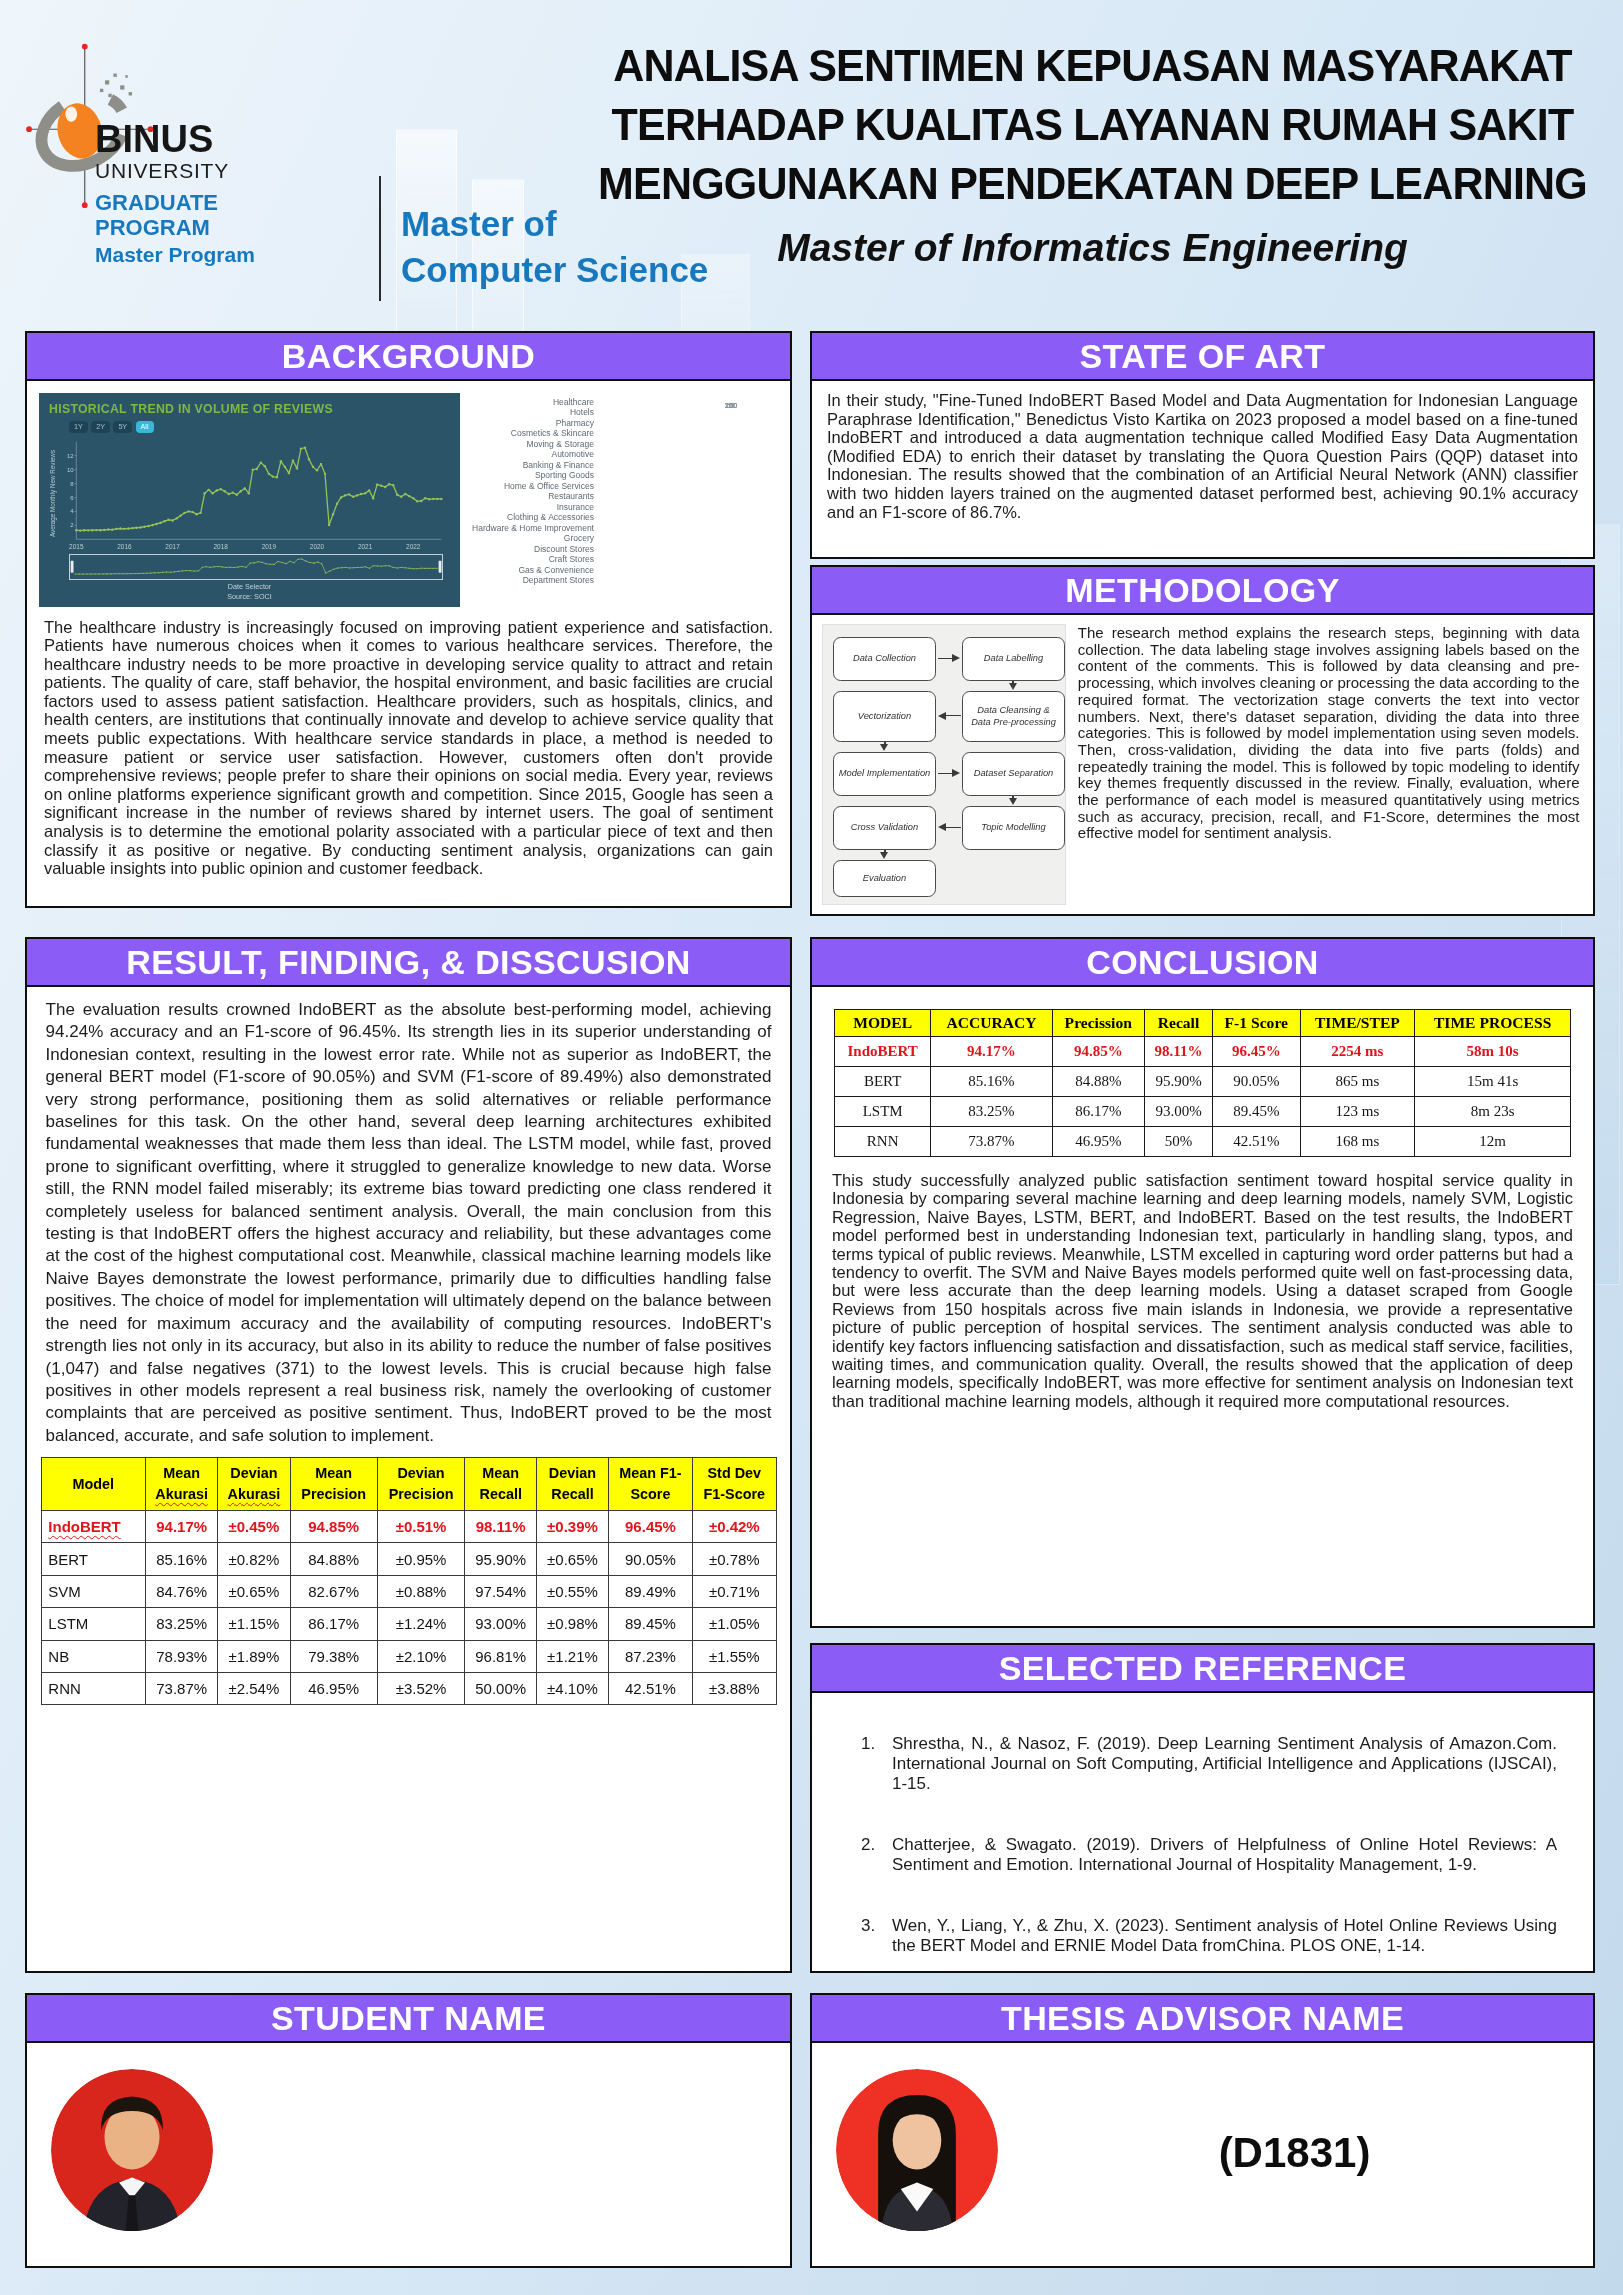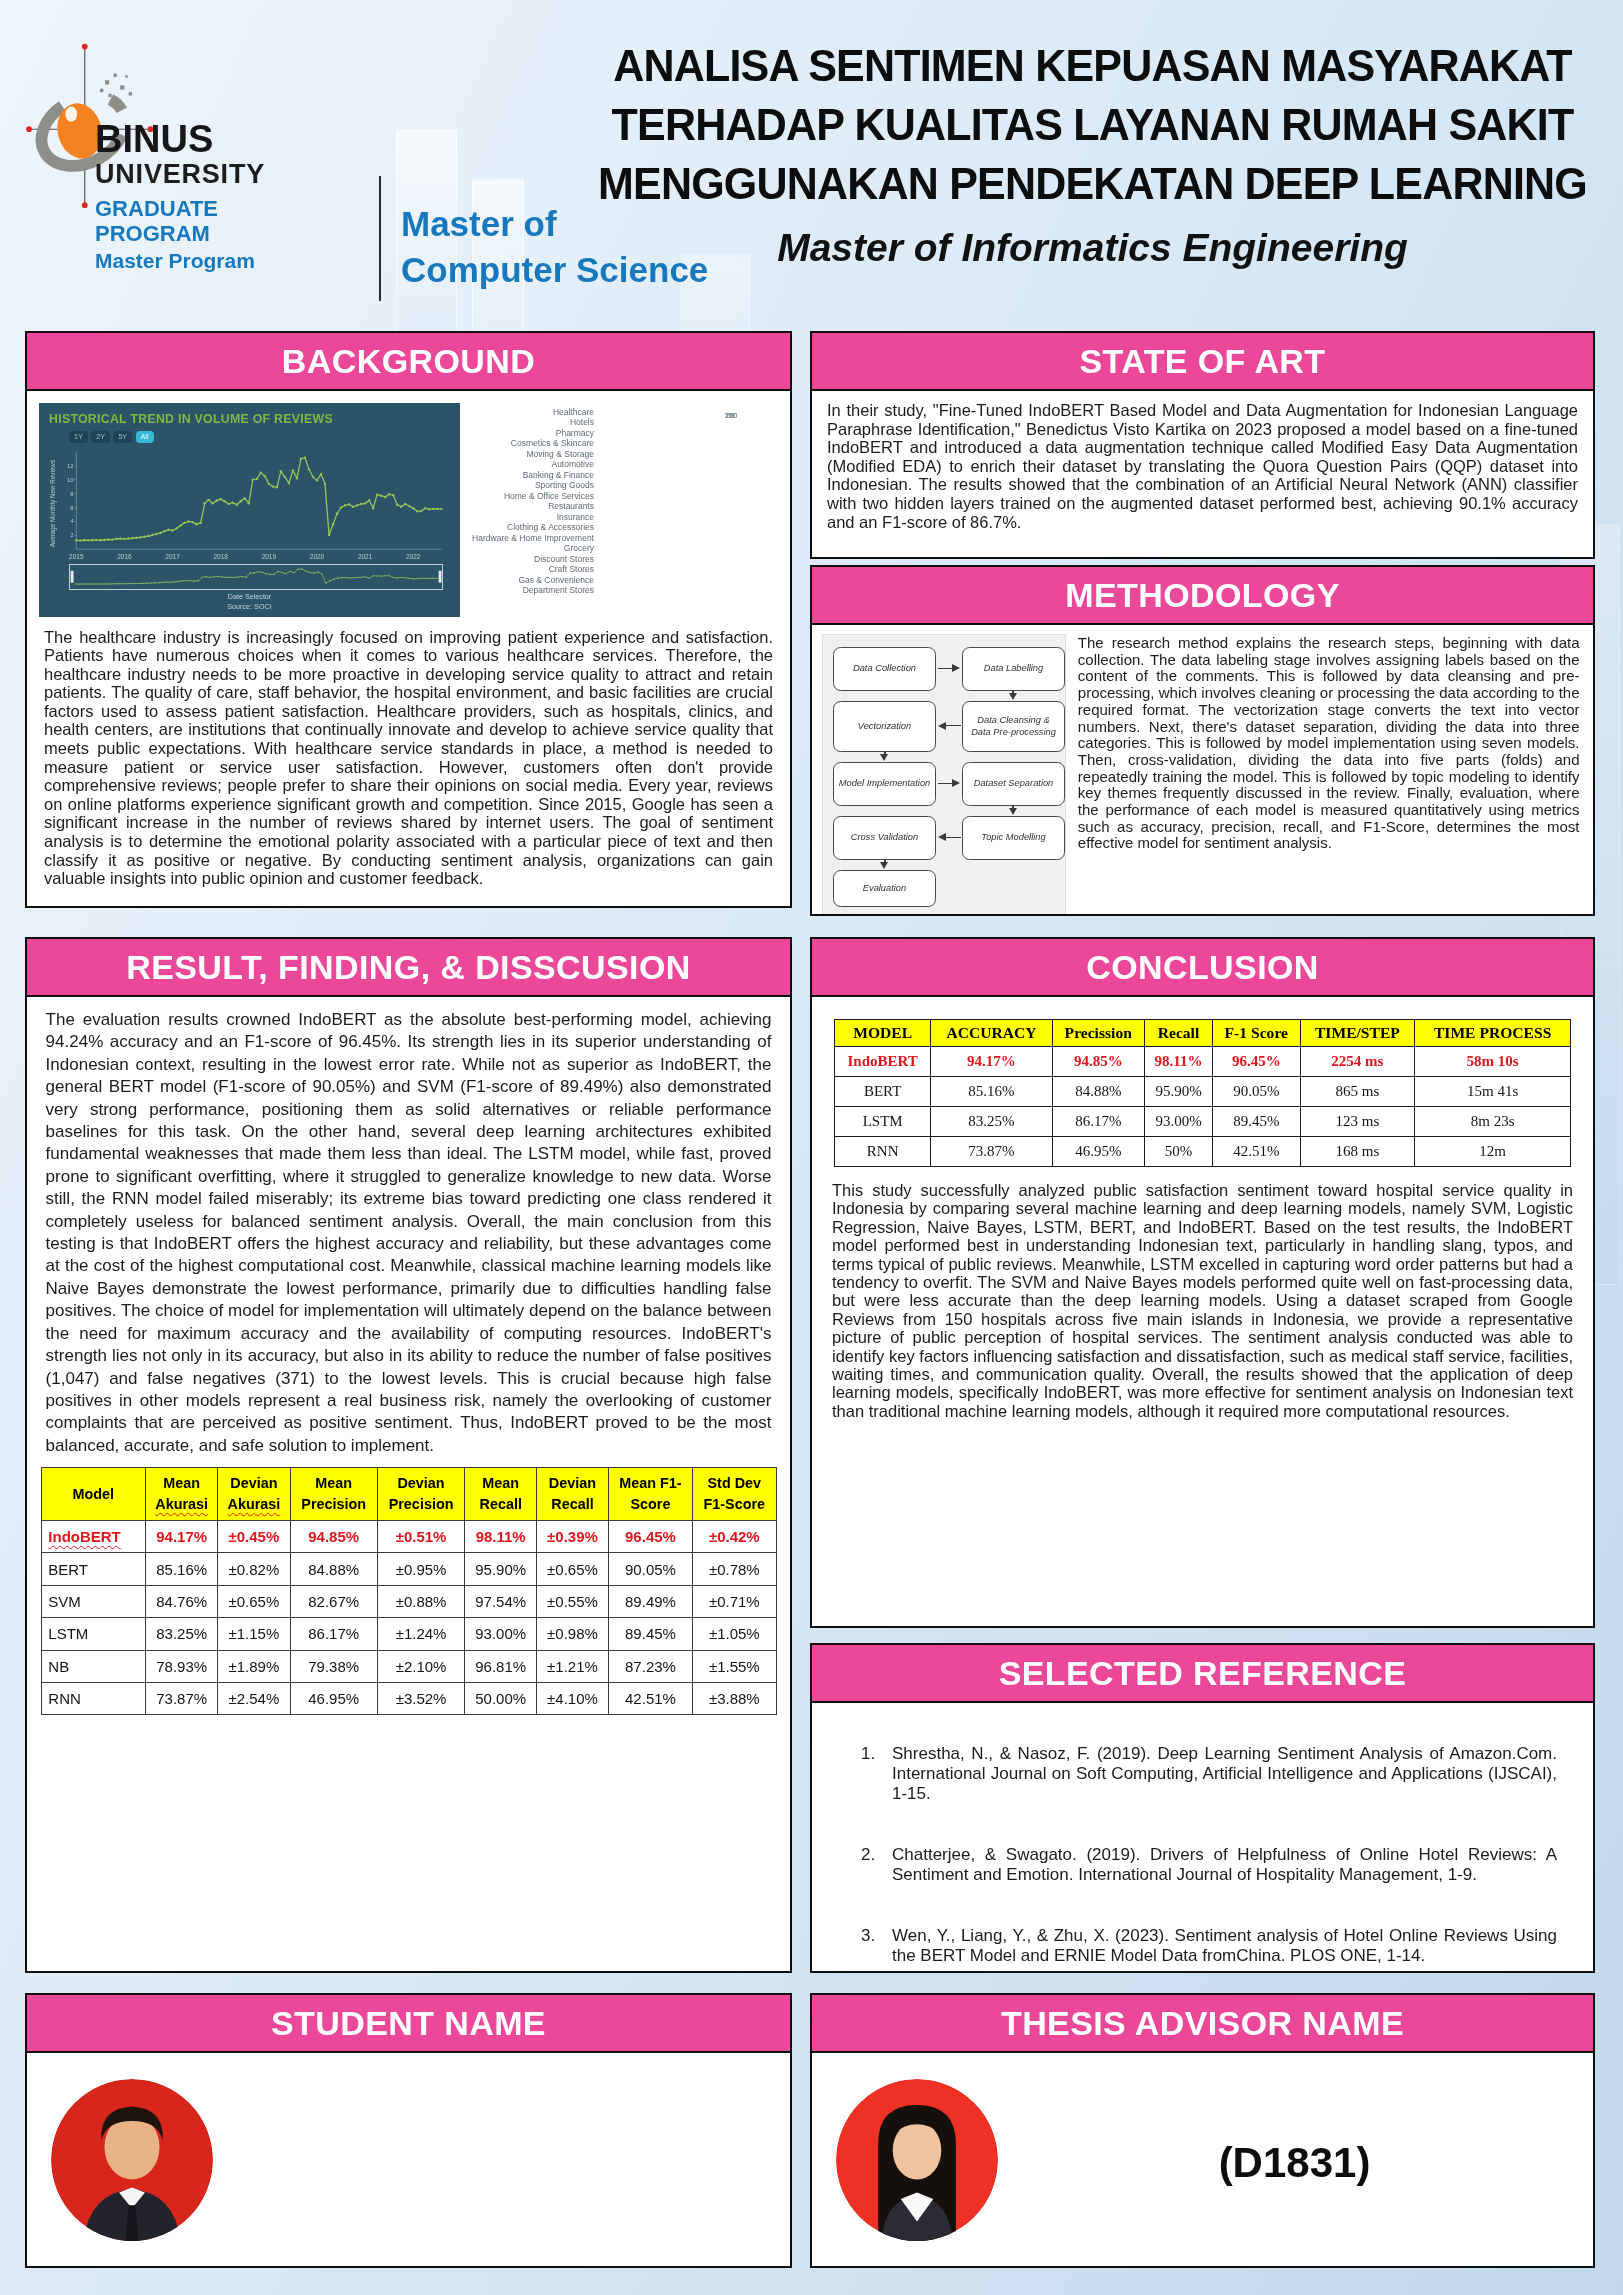--- a/index.html
+++ b/index.html
@@ -6,35 +6,35 @@
   body { font-family:"Liberation Sans", sans-serif; background:#9db8cf; }
   .poster { position:relative; width:1623px; height:2295px; margin:0 auto; overflow:hidden;
             background:linear-gradient(115deg,#eef5fb 0%,#dcebf7 40%,#c2d9ec 100%); }
   .building { position:absolute; border:0.8px solid rgba(255,255,255,.65);
               background:linear-gradient(180deg, rgba(255,255,255,.6), rgba(170,205,232,.35)); }
 
   
   .logo-svg { position:absolute; left:24px; top:36px; width:135px; height:178px; }
   .logo-text { position:absolute; left:95px; top:120px; line-height:1.05; }
   .logo-brand { font-size:38px; font-weight:800; color:#161616; letter-spacing:0; }
-  .logo-univ  { font-size:27px; font-weight:700; color:#1d1d1d; letter-spacing:0.8px; }
+  .logo-univ  { font-size:21px; font-weight:400; color:#1d1d1d; letter-spacing:0.8px; }
   .logo-grad, .logo-prog { font-size:22px; font-weight:800; color:#1878be; line-height:1.15;}
   .logo-grad { margin-top:7.6px; }
   .logo-mp   { font-size:21px; font-weight:700; color:#1878be; margin-top:3.4px; }
   .hdr-divider { position:absolute; left:379px; top:176px; width:1.7px; height:125px; background:#2b2b2b; }
   .dept { position:absolute; left:401px; top:201px; font-size:35px; font-weight:800;
           color:#1878be; line-height:1.3; }
   .title-block { position:absolute; left:583px; top:36px; width:1019px; text-align:center; }
   .title-line { font-size:43px; font-weight:900; color:#0d0d0d; letter-spacing:-0.8px;
                 line-height:1.37; transform:scaleY(1.05); }
   .subtitle { margin-top:13.5px; font-size:39px; font-style:italic; font-weight:600; color:#111; }
 
   
   .panel { position:absolute; background:#fff; border:2.5px solid #0e0e0e; overflow:hidden; }
-  .panel-header { height:58px; background:#ec4899; border-bottom:2.5px solid #0e0e0e;
+  .panel-header { height:48px; background:#8b5cf6; border-bottom:2.5px solid #0e0e0e;
                   display:flex; align-items:center; justify-content:center; }
   .panel-header span { color:#fff; font-size:34px; font-weight:800; letter-spacing:0.4px; }
   .body-text { text-align:justify; color:#1c1c1c; }
 
   
   .charts-row { display:flex; gap:12px; padding:12px 12px 1.7px; height:228px; }
   .dark-chart { width:421px; min-width:421px; background:#2b5468; padding:8.5px 10px 5px;
                 display:flex; flex-direction:column; }
   .dc-title { color:#7fb843; font-size:12.3px; font-weight:600; letter-spacing:0.3px; }
   .dc-buttons { margin:5px 0 1.7px 20px; display:flex; gap:3.4px; }

